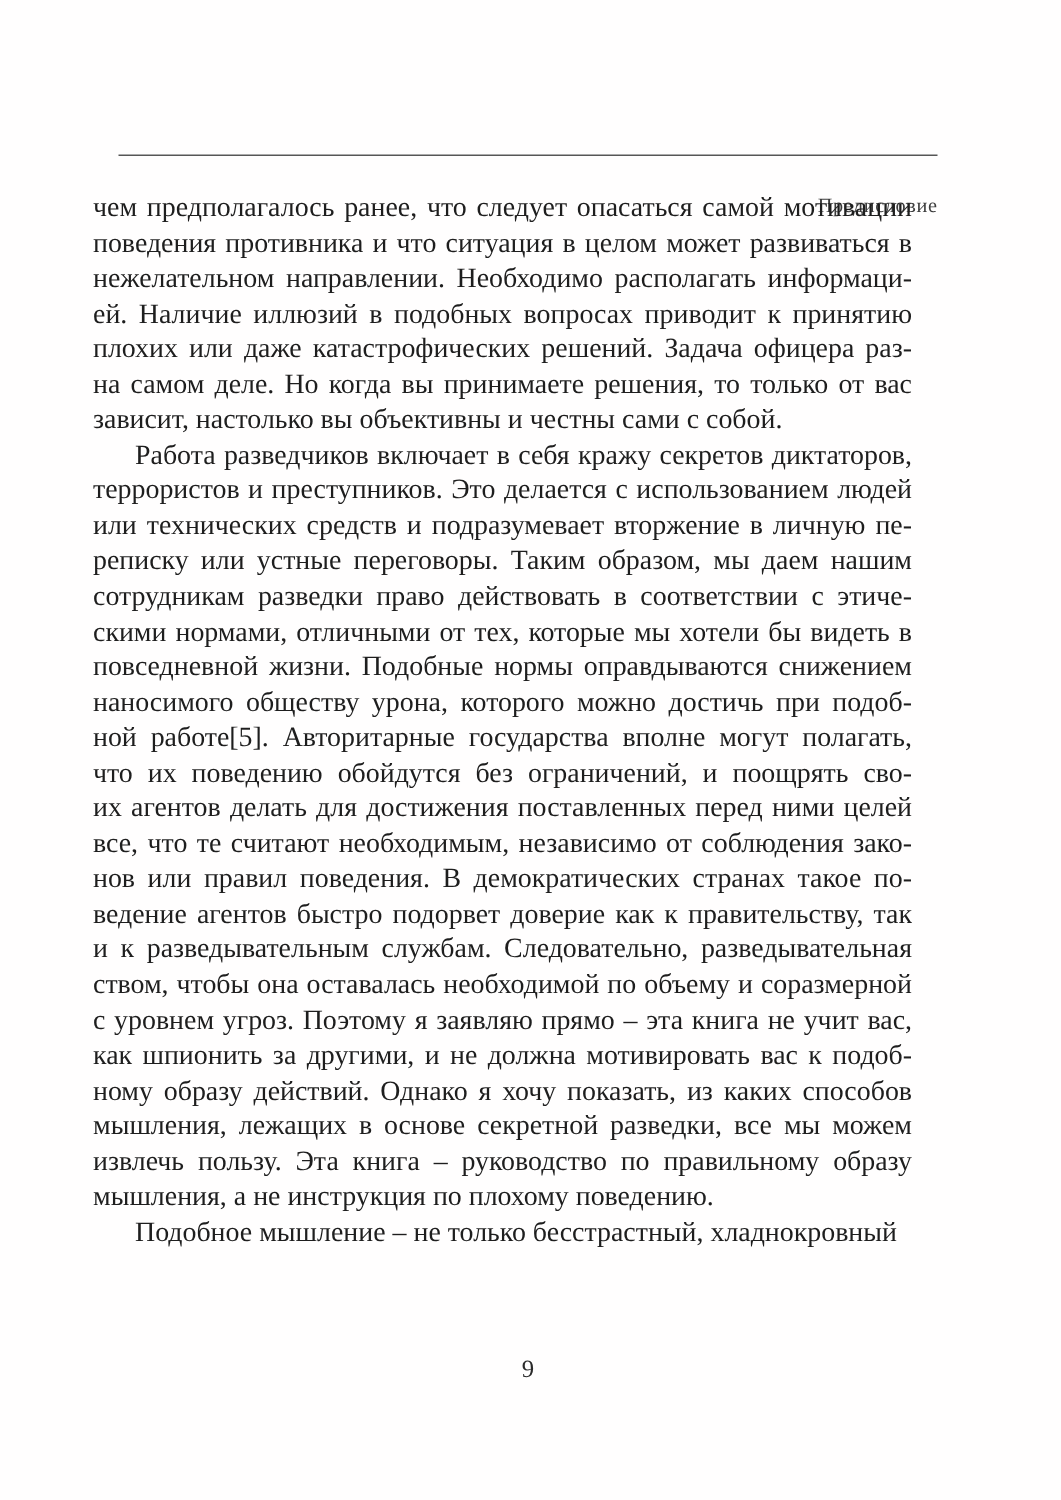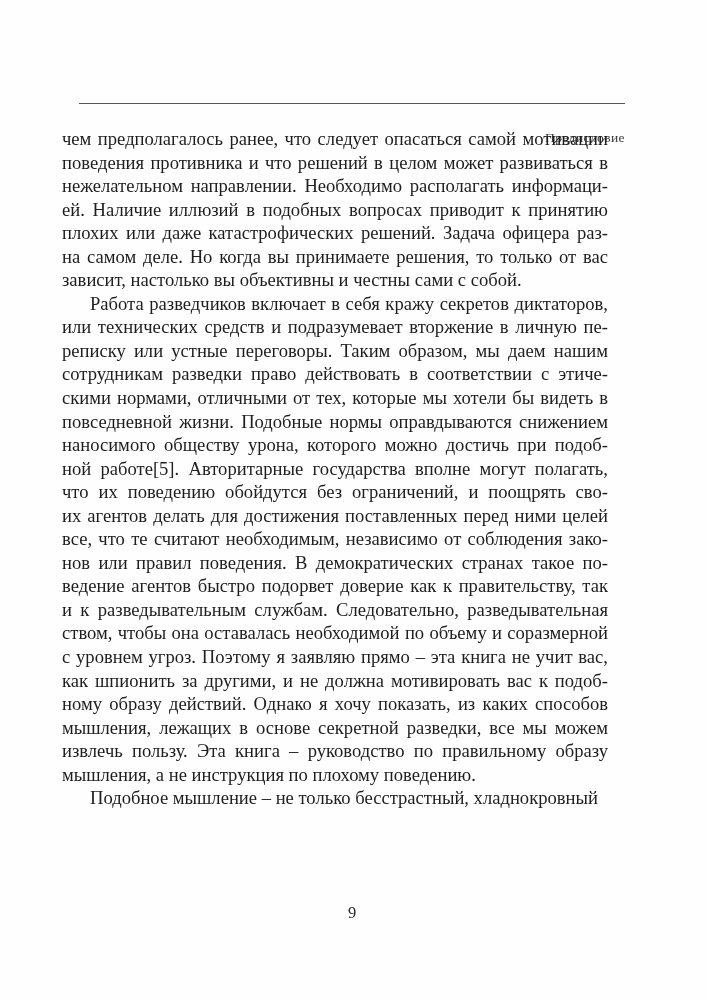--- a/index.html
+++ b/index.html
@@ -74,27 +74,28 @@
 <div class="page">
 
   <div class="running-header">
     <span class="running-header-title">Предисловие</span>
   </div>
 
   <div class="header-rule"></div>
 
   <div class="page-body">
       <div class="line">чем предполагалось ранее, что следует опасаться самой мотивации</div>
-      <div class="line">поведения противника и что решений в целом может развиваться в</div>
+      <div class="line">поведения противника и что ситуация в целом может развиваться в</div>
       <div class="line">нежелательном направлении. Необходимо располагать информаци-</div>
       <div class="line">ей. Наличие иллюзий в подобных вопросах приводит к принятию</div>
       <div class="line">плохих или даже катастрофических решений. Задача офицера раз-</div>
       <div class="line">на самом деле. Но когда вы принимаете решения, то только от вас</div>
       <div class="line last">зависит, настолько вы объективны и честны сами с собой.</div>
       <div class="line indent">Работа разведчиков включает в себя кражу секретов диктаторов,</div>
+      <div class="line">террористов и преступников. Это делается с использованием людей</div>
       <div class="line">или технических средств и подразумевает вторжение в личную пе-</div>
       <div class="line">реписку или устные переговоры. Таким образом, мы даем нашим</div>
       <div class="line">сотрудникам разведки право действовать в соответствии с этиче-</div>
       <div class="line">скими нормами, отличными от тех, которые мы хотели бы видеть в</div>
       <div class="line">повседневной жизни. Подобные нормы оправдываются снижением</div>
       <div class="line">наносимого обществу урона, которого можно достичь при подоб-</div>
       <div class="line">ной работе[5]. Авторитарные государства вполне могут полагать,</div>
       <div class="line">что их поведению обойдутся без ограничений, и поощрять сво-</div>
       <div class="line">их агентов делать для достижения поставленных перед ними целей</div>
       <div class="line">все, что те считают необходимым, независимо от соблюдения зако-</div>

